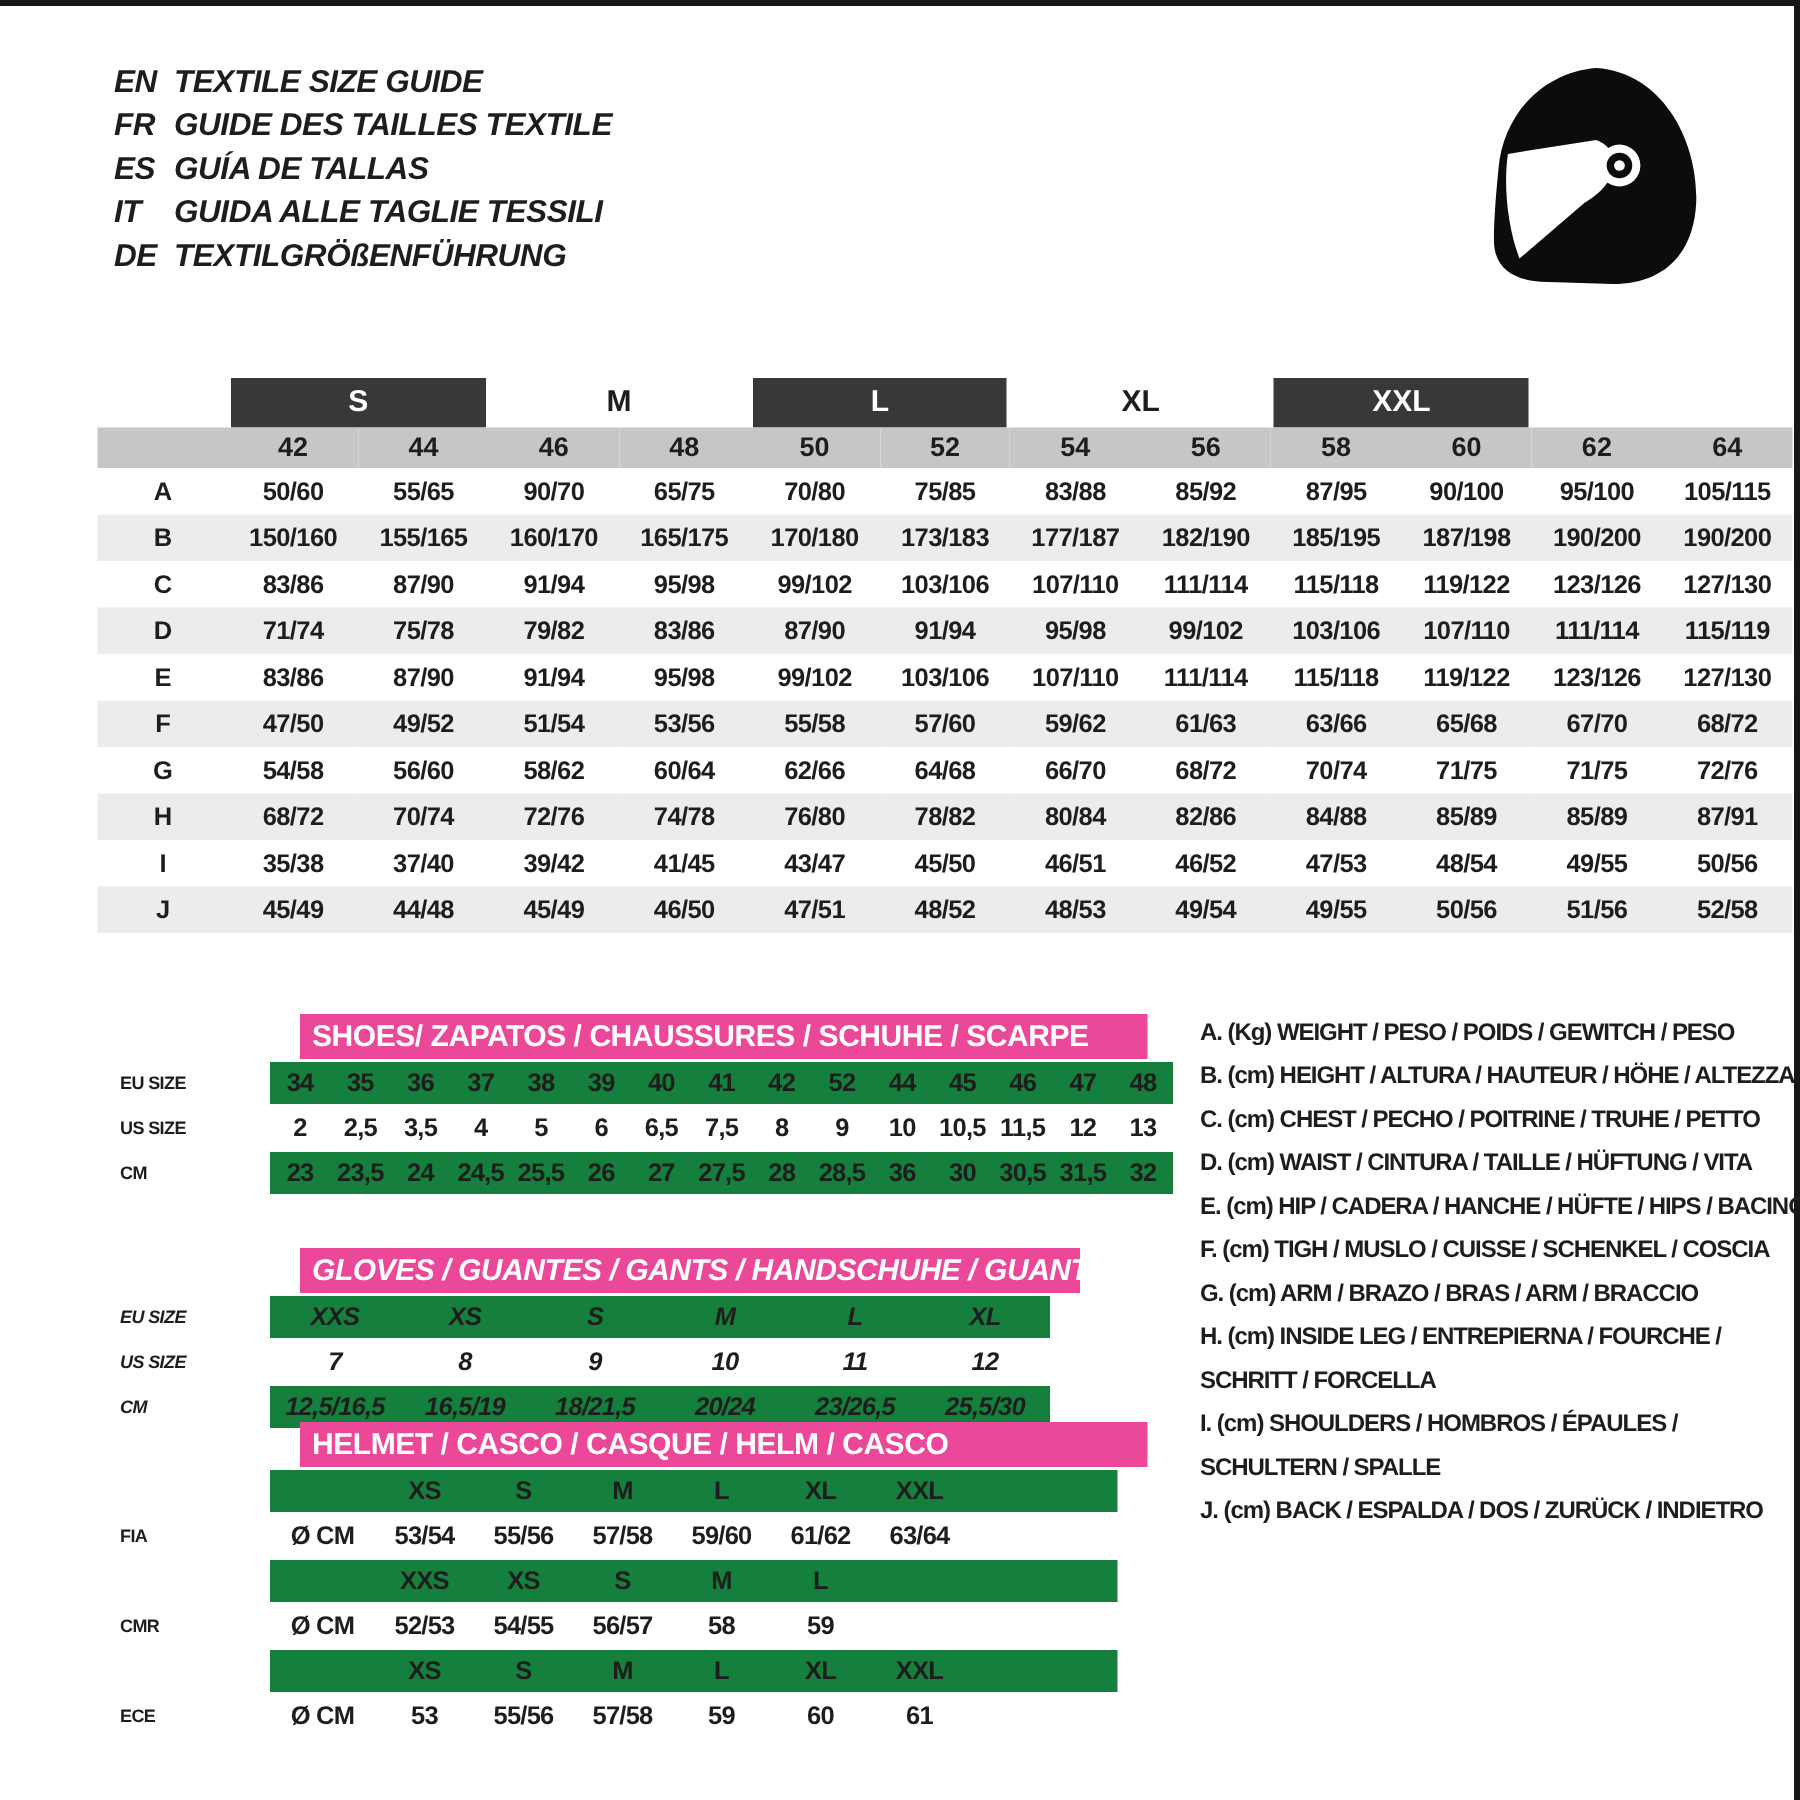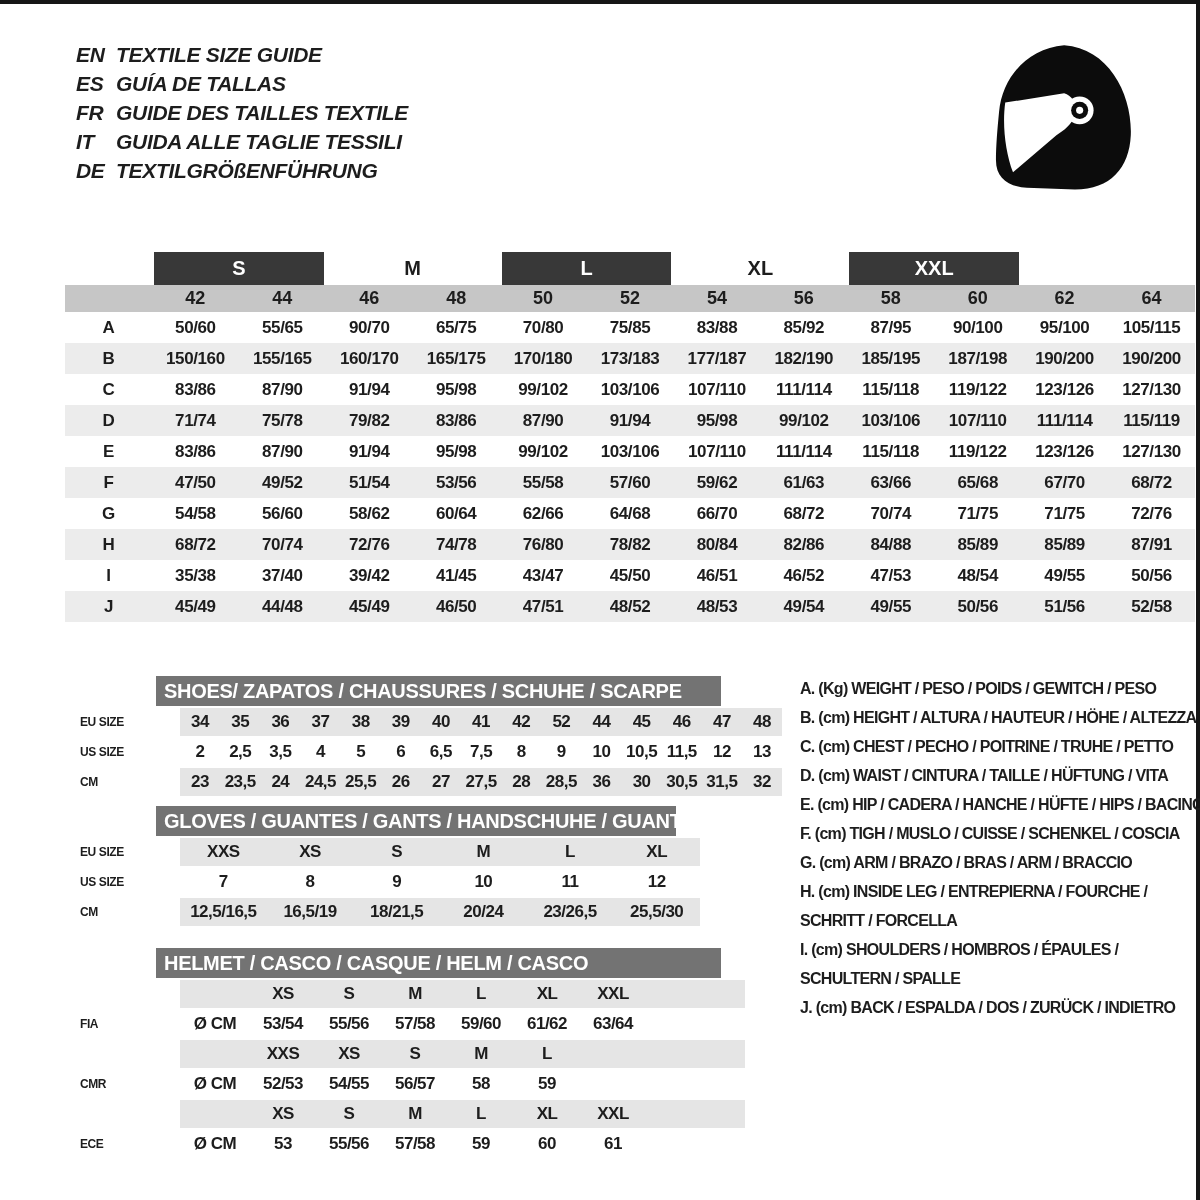--- a/index.html
+++ b/index.html
@@ -25,31 +25,31 @@
   .main-table td{padding:0;}
   .col-label{width:45px;}
   .size-cell{height:33px;font-size:20px;vertical-align:middle;}
   .size-box{background:#383838;color:#ffffff;height:33px;line-height:33px;margin:0 2px;}
   .num-row td{background:#c6c6c6;height:27px;font-size:18px;}
   .main-table tbody td{height:31px;font-size:17px;letter-spacing:-0.4px;}
   .main-table tbody tr.shaded td{background:#ececec;}
 
   
   .bsection{position:absolute;left:80px;}
-  .bar{height:30px;background:#737373;color:#ffffff;font-size:20px;line-height:30px;
-       padding-left:8px;margin-left:76px;letter-spacing:-0.3px;white-space:nowrap;}
+  .bar{height:30px;background:#ec4899;color:#ffffff;font-size:20px;line-height:30px;
+       padding-left:8px;margin-left:120px;letter-spacing:-0.3px;white-space:nowrap;}
   .brow{display:flex;align-items:stretch;height:28px;margin-top:2px;}
   .blabel{width:100px;flex:0 0 100px;font-size:12px;line-height:28px;letter-spacing:-0.4px;}
   .bcells{display:flex;text-align:center;font-size:17px;line-height:28px;letter-spacing:-0.5px;}
-  .shaded-band{background:#e5e5e5;}
+  .shaded-band{background:#15803d;}
   .shoes-sec{top:676px;}
   .shoes-sec .bar{width:557px;}
   .shoes-sec .bcells{width:602px;}
   .shoes-sec .bcell{flex:1;}
-  .gloves-sec{top:806px;}
+  .gloves-sec{top:832px;font-style:italic;}
   .gloves-sec .bar{width:512px;}
   .gloves-sec .bcells{width:520px;}
   .gloves-sec .bcell{flex:1;}
   .helmet-sec{top:948px;}
   .helmet-sec .bar{width:557px;}
   .helmet-sec .bcells{width:565px;}
   .helmet-sec .unit-cell{width:70px;flex:0 0 70px;}
   .helmet-sec .hcell{width:66px;flex:0 0 66px;}
 
   
@@ -60,26 +60,26 @@
 
 <div class="edge-top"></div>
 <div class="edge-right"></div>
 
 <div class="title-block">
     <div class="title-line">
       <span class="lang-code">EN</span>
       <span class="title-text">TEXTILE SIZE GUIDE</span>
     </div>
     <div class="title-line">
+      <span class="lang-code">FR</span>
+      <span class="title-text">GUIDE DES TAILLES TEXTILE</span>
+    </div>
+    <div class="title-line">
       <span class="lang-code">ES</span>
       <span class="title-text">GUÍA DE TALLAS</span>
-    </div>
-    <div class="title-line">
-      <span class="lang-code">FR</span>
-      <span class="title-text">GUIDE DES TAILLES TEXTILE</span>
     </div>
     <div class="title-line">
       <span class="lang-code">IT</span>
       <span class="title-text">GUIDA ALLE TAGLIE TESSILI</span>
     </div>
     <div class="title-line">
       <span class="lang-code">DE</span>
       <span class="title-text">TEXTILGRÖßENFÜHRUNG</span>
     </div>
   </div>

